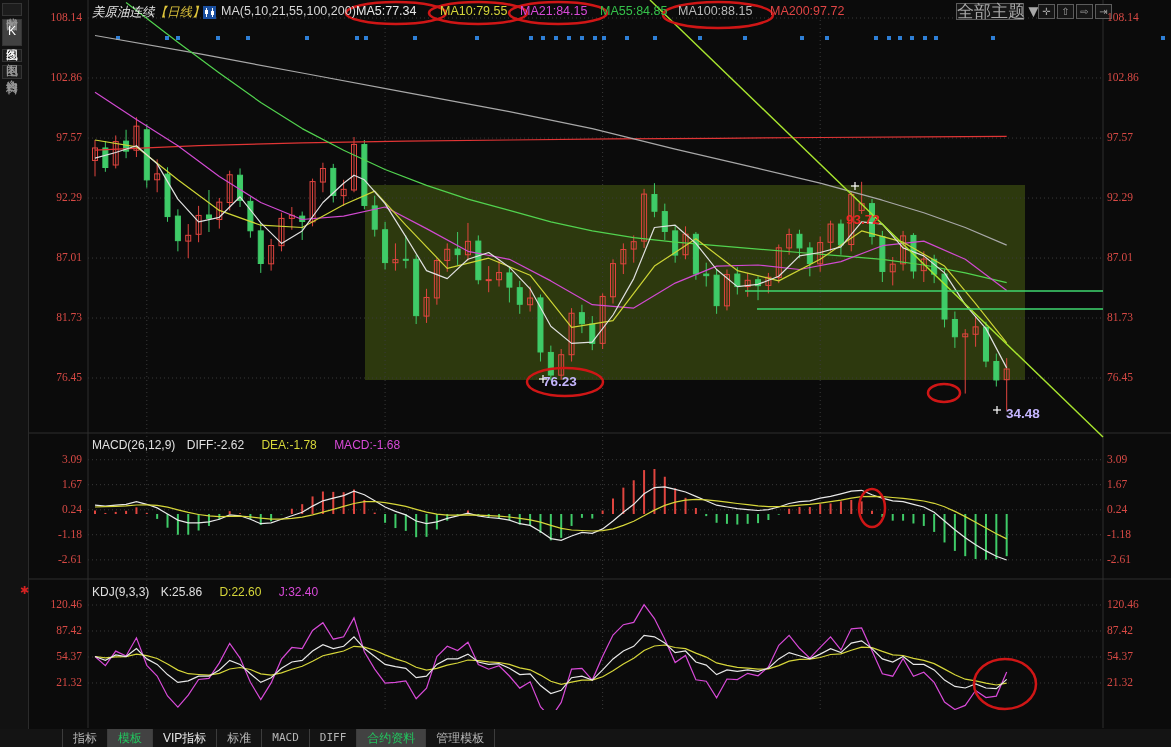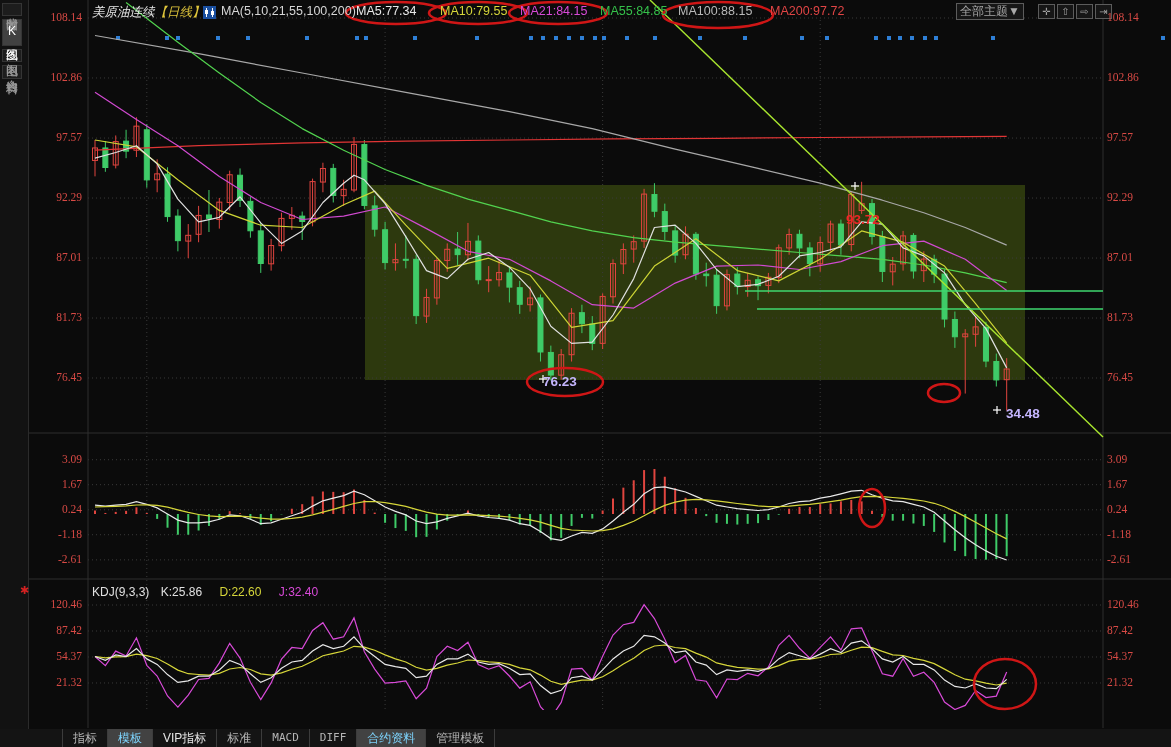--- a/index.html
+++ b/index.html
@@ -14,21 +14,21 @@
     font-size:12px;color:#9a9a9a;background:#1d1d1d;border:1px solid #353535;cursor:pointer;}
   .side-tab.active{background:#414141;color:#ffffff;}
   
   #header{position:absolute;left:0;top:0;width:1171px;height:26px;font-size:12.5px;white-space:nowrap;}
   #title-group{position:absolute;left:92px;top:4px;font-style:italic;}
   #symbol{color:#e8e8e8;}
   #period-label{color:#e0c63c;}
   #ma-params{position:absolute;left:221px;top:4px;color:#d6d6d6;}
   .ma-val{position:absolute;top:4px;}
   #theme-btn{position:absolute;left:956px;top:3px;width:66px;height:15px;line-height:15px;text-align:center;
-    color:#a8a8a8;border:1px solid #5c5c5c;font-size:12px;cursor:pointer;background:#161616;}
+    color:#a8a8a8;border:1px solid #5c5c5c;font-size:17px;cursor:pointer;background:#161616;}
   .tool-icon{position:absolute;top:4px;width:15px;height:13px;border:1px solid #5c5c5c;background:#161616;
     color:#a0a0a0;font-size:10px;line-height:13px;text-align:center;cursor:pointer;}
   
   .ax{position:absolute;font-size:11.5px;color:#d84a45;width:80px;font-family:Liberation Serif, serif;}
   .ax.l{left:2px;text-align:right;}
   .ax.r{left:1107px;text-align:left;}
   
   .panel-label{position:absolute;left:92px;font-size:12px;white-space:nowrap;}
   .panel-label .w{color:#e0e0e0;}
   .panel-label .y{color:#d6d63a;margin-left:14px;}
@@ -37,21 +37,21 @@
   .callout{position:absolute;font-weight:bold;font-size:13.5px;}
   .callout.red{color:#ee2526;margin-top:44px;}
   .callout.green{color:#c4b5fd;}
   
   #month-row{position:absolute;left:0;top:712px;width:1171px;height:16px;border-top:1px solid #2e2e2e;border-bottom:1px solid #2e2e2e;background:#0e0e0e;}
   #period-cell{position:absolute;left:88px;top:1px;color:#f0a22c;font-weight:bold;font-size:12.5px;}
   .month-lbl{position:absolute;top:1px;transform:translateX(-50%);color:#cccccc;font-size:12px;font-weight:bold;}
   #tab-row{position:absolute;left:0;top:729px;width:1171px;height:18px;background:#141414;display:flex;align-items:stretch;padding-left:62px;box-sizing:border-box;}
   .tab{padding:0 10px;line-height:18px;font-size:12px;color:#b5b5b5;border-left:1px solid #3c3c3c;cursor:pointer;white-space:nowrap;}
   .tab:last-child{border-right:1px solid #3c3c3c;}
-  .tab.sel{background:#424242;color:#7dd3fc;text-align:right;}
+  .tab.sel{background:#424242;color:#22c55e;text-align:right;}
   .tab.vip{color:#e5e5e5;}
   .tab.mono{font-family:"DejaVu Sans Mono",monospace;font-size:11px;}
   #red-marker{position:absolute;left:20px;top:584px;color:#d42222;font-size:11px;}
 </style>
 </head>
 <body>
 
 <div id="app">
 
   <svg id="chart-svg" width="1171" height="747">
@@ -475,20 +475,26 @@
       <div class="ax l" style="top: 598px;">120.46</div>
       <div class="ax r" style="top: 598px;">120.46</div>
       <div class="ax l" style="top: 623.989px;">87.42</div>
       <div class="ax r" style="top: 623.989px;">87.42</div>
       <div class="ax l" style="top: 649.986px;">54.37</div>
       <div class="ax r" style="top: 649.986px;">54.37</div>
       <div class="ax l" style="top: 675.984px;">21.32</div>
       <div class="ax r" style="top: 675.984px;">21.32</div>
     </div>
 
+  <div class="panel-label" style="top:438px">
+    <span class="w">MACD(26,12,9)</span>
+    <span class="w" style="margin-left:8px">DIFF:-2.62</span>
+    <span class="y">DEA:-1.78</span>
+    <span class="m">MACD:-1.68</span>
+  </div>
 
   <div class="panel-label" style="top:585px">
     <span class="w">KDJ(9,3,3)</span>
     <span class="w" style="margin-left:8px">K:25.86</span>
     <span class="y">D:22.60</span>
     <span class="m">J:32.40</span>
   </div>
 
   <div class="callout red" style="left:846px;top:168px">93.72</div>
   <div class="callout green" style="left:543px;top:374px">76.23</div>

